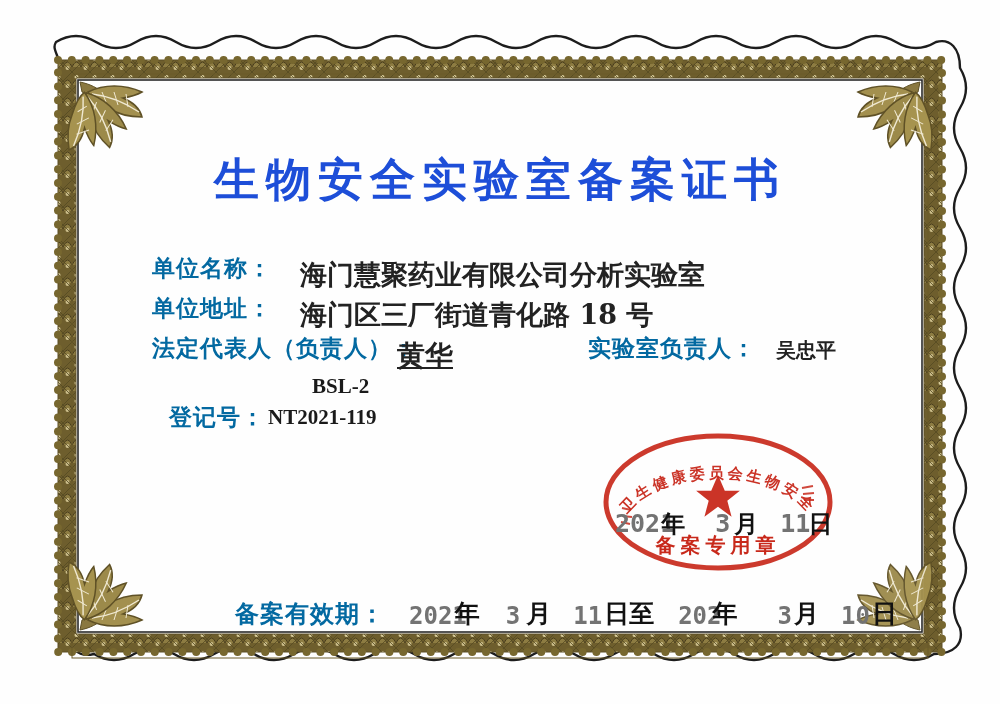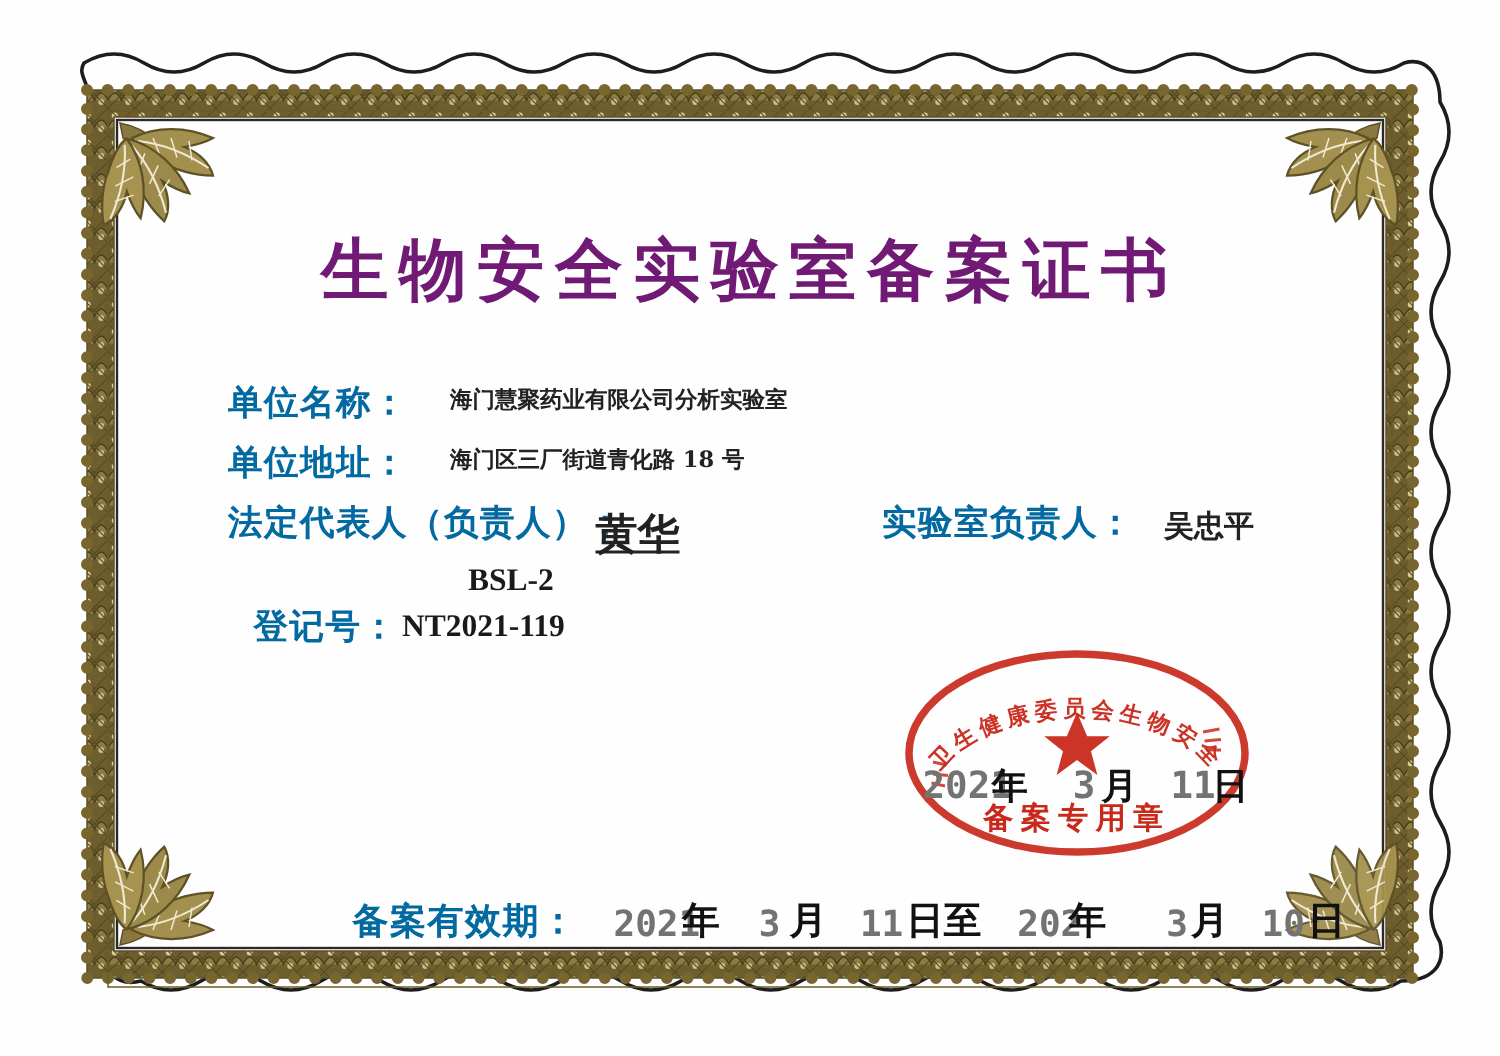--- a/index.html
+++ b/index.html
@@ -4,24 +4,24 @@
 <style>
   html,body{margin:0;padding:0;background:#e9e9e9;}
   .page{
     position:relative;width:1000px;height:704px;background:#fefefe;
     overflow:hidden;font-family:"Liberation Sans",sans-serif;color:#1b1b1b;
   }
   .deco-svg{position:absolute;left:0;top:0;z-index:1;}
   .content{position:absolute;left:0;top:0;width:1000px;height:704px;z-index:2;}
   .title{
     position:absolute;left:50%;top:150px;transform:translateX(-50%);
-    font-size:45px;font-weight:800;letter-spacing:7px;white-space:nowrap;color:#701a75;
+    font-size:45px;font-weight:800;letter-spacing:7px;white-space:nowrap;color:#1d4ed8;
   }
   .lbl{font-size:23px;font-weight:700;color:#0369a1;letter-spacing:1px;white-space:nowrap;}
-  .val-kai{font-family:"DejaVu Serif",serif;font-size:15px;font-weight:600;color:#222;white-space:nowrap;}
+  .val-kai{font-family:"DejaVu Serif",serif;font-size:27px;font-weight:600;color:#222;white-space:nowrap;}
   .val-mono{font-family:Liberation Serif, serif;font-size:21px;font-weight:700;color:#1a1a1a;white-space:nowrap;}
   .row{position:absolute;white-space:nowrap;}
   .r-name{left:152px;top:253px;}   .v-name{left:300px;top:257px;}
   .r-addr{left:152px;top:293px;}   .v-addr{left:300px;top:297px;}
   .r-legal{left:152px;top:333px;}  .v-legal{left:397px;top:337px;font-size:28px;text-decoration:underline;}
   .r-labhead{left:588px;top:333px;}.v-labhead{left:776px;top:337px;font-size:20px;}
   .r-level{left:152px;top:371px;}  .v-level{left:312px;top:374px;}
   .r-reg{left:169px;top:402px;}    .v-reg{left:268px;top:405px;}
   .seal-svg{position:absolute;left:596px;top:430px;z-index:3;}
   .issue-block{position:absolute;z-index:4;white-space:nowrap;}

